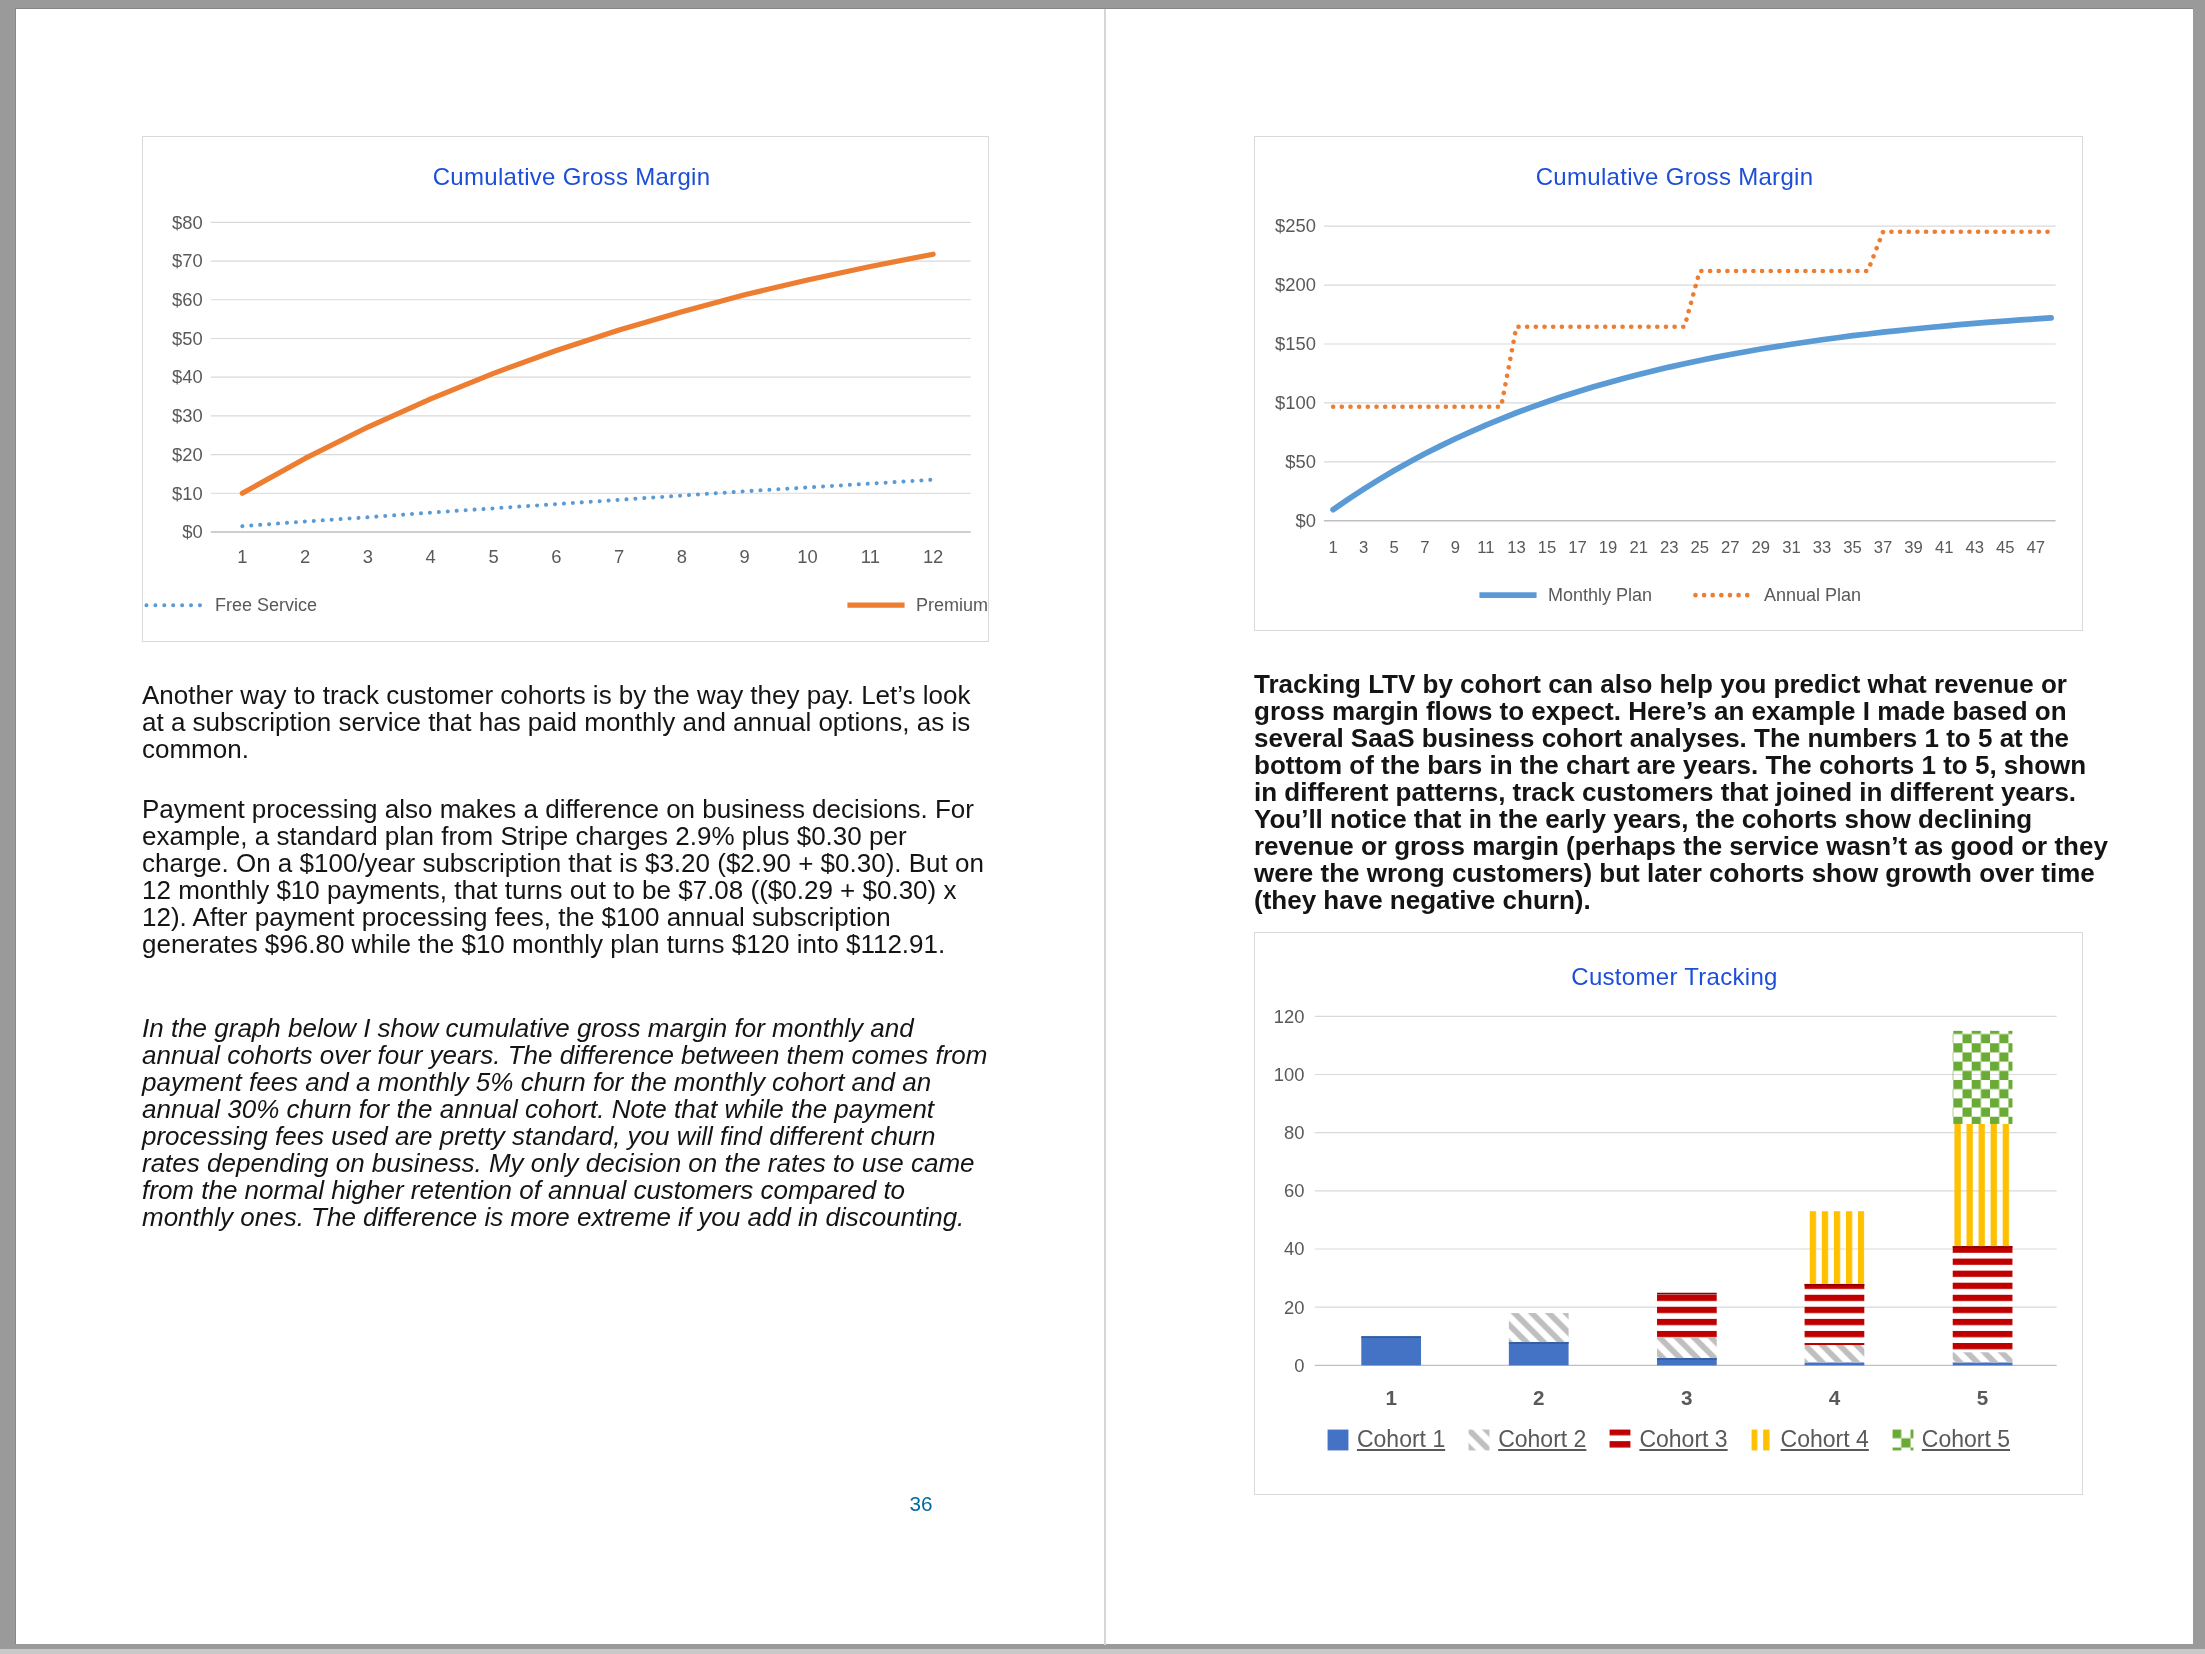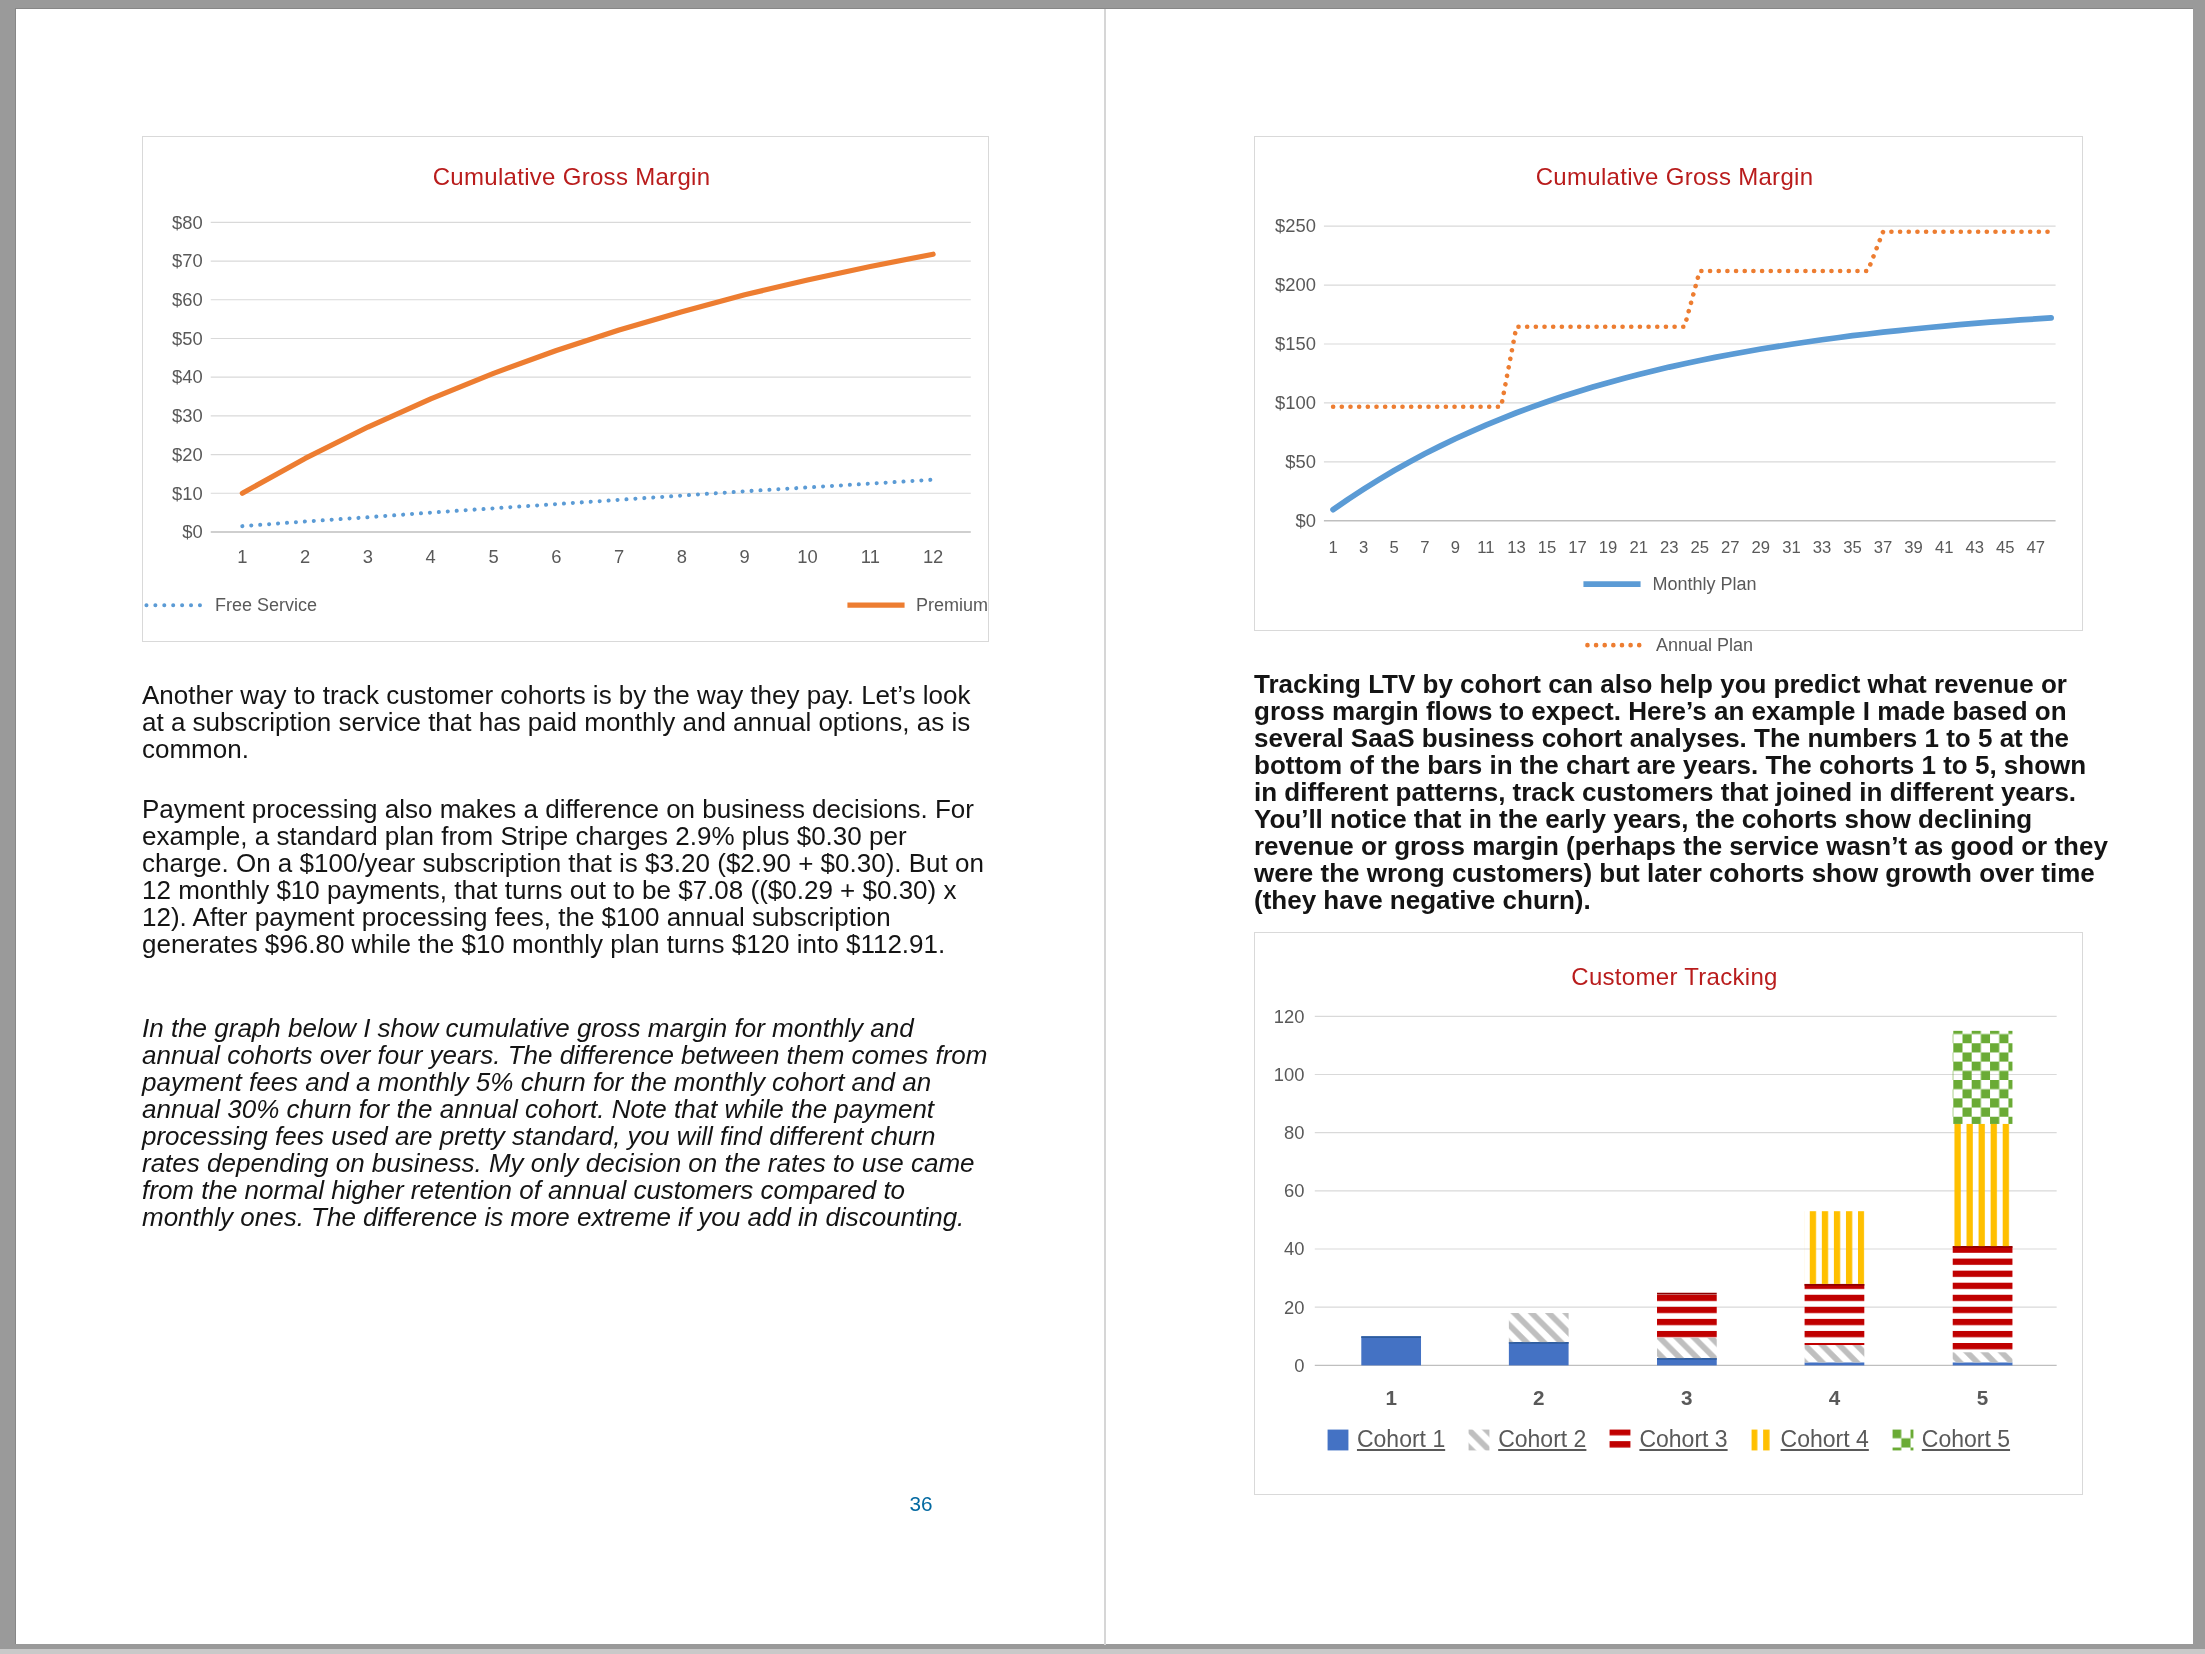--- a/index.html
+++ b/index.html
@@ -24,34 +24,34 @@
   
   .chart-frame{
     position:absolute;margin:0;background:#fff;
     border:1.1px solid #d9d9d9;box-sizing:content-box;
   }
   .c1{left:126px;top:127px;width:845px;height:504px;}
   .c2{left:148px;top:127px;width:827px;height:493px;}
   .c3{left:148px;top:923px;width:827px;height:561px;}
   .chart-title{
     position:absolute;left:12px;right:0;text-align:center;
-    color:#b91c1c;font-size:24px;font-weight:400;letter-spacing:0.3px;
+    color:#1d4ed8;font-size:24px;font-weight:400;letter-spacing:0.3px;
   }
   .c1 .chart-title{top:26.4px;}
   .c2 .chart-title{top:26.4px;}
   .c3 .chart-title{top:30px;}
   .chart-svg{position:absolute;left:0;top:0;width:100%;height:100%;}
   svg text{font-family:"Liberation Sans",sans-serif;}
 
   .legend{
     position:absolute;left:0;right:0;
     display:flex;justify-content:center;align-items:center;
   }
   #lg-free-premium{top:458px;gap:55px;justify-content:space-between;}
-  #lg-monthly-annual{top:437px;gap:40px;flex-direction:column;}
+  #lg-monthly-annual{top:448px;gap:40px;}
   #lg-customer-cohorts{top:493px;gap:23px;}
   .legend-item{display:flex;align-items:center;gap:8px;color:#595959;}
   #lg-free-premium .legend-item,#lg-monthly-annual .legend-item{font-size:18px;}
   #lg-customer-cohorts .legend-item{font-size:23px;color:#595959;text-decoration:underline;}
 
   .body-text{
     position:absolute;margin:0;
     font-size:26px;line-height:27px;color:#141414;
     text-align:left;
   }

